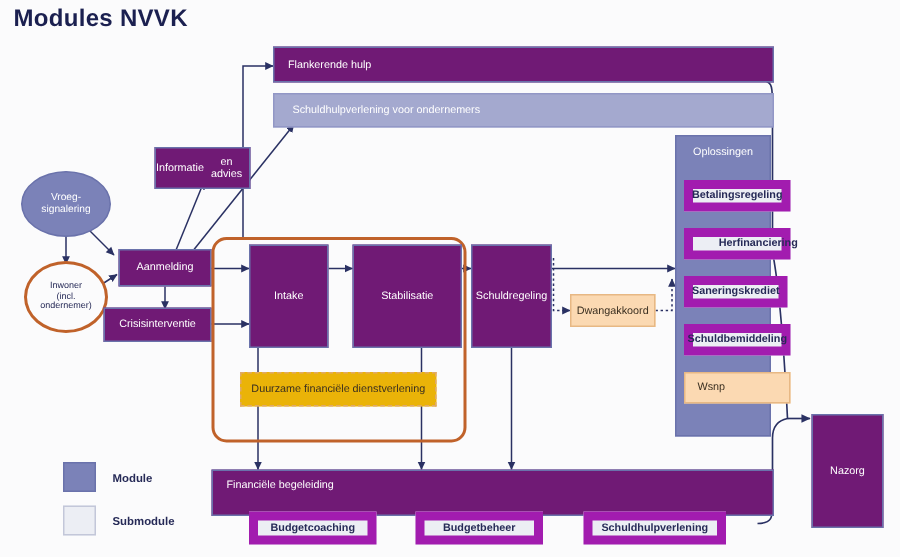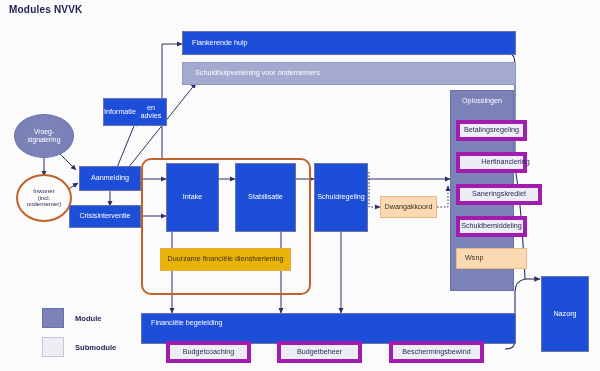--- a/index.html
+++ b/index.html
@@ -8,29 +8,29 @@
     background:#fbfbfc;
     font-family:"Liberation Sans", sans-serif;
     overflow:hidden;
     position:relative;
   }
   #stage{position:absolute;inset:0;width:600px;height:371px;}
   #svg-layer{position:absolute;left:0;top:0;width:600px;height:371px;pointer-events:none;}
 
   .node{position:absolute;box-sizing:border-box;display:flex;align-items:center;justify-content:center;text-align:center;line-height:1.15;}
 
-  .module{background:#1d4ed8;color:#ffffff;border:1px solid #6a72ab;font-size:7.2px;}
+  .module{background:#701a75;color:#ffffff;border:1px solid #6a72ab;font-size:7.2px;}
   .module-light{background:#a4a9cf;color:#ffffff;border:1px solid #9297c6;font-size:7.2px;}
-  .submodule{background:#eceef4;color:#262a57;border:4px solid #a21caf;font-size:7.2px;}
+  .submodule{background:#eceef4;color:#262a57;border:6px solid #a21caf;font-size:7.2px;font-weight:bold;}
   .orange-box{background:#fbd9b2;color:#3a2f20;border:1px solid #e7b884;font-size:7.2px;}
   .orange-box-dash{background:#eab308;color:#3a2f20;border:1px dashed #e0a96a;font-size:7.2px;}
 
   .bar-label{justify-content:flex-start;padding-left:9px;text-align:left;}
 
-  #title{position:absolute;left:9px;top:4px;font-size:10px;font-weight:bold;color:#1b2050;letter-spacing:.2px;}
+  #title{position:absolute;left:9px;top:4px;font-size:16px;font-weight:bold;color:#1b2050;letter-spacing:.2px;}
 
   
   .circ{position:absolute;border-radius:50%;display:flex;align-items:center;justify-content:center;text-align:center;line-height:1.15;box-sizing:border-box;}
   #vroeg{background:#7b82b8;color:#fff;border:1px solid #6a72ab;font-size:6.8px;}
   #inwoner{background:#fbfbfc;color:#262a57;border:2.2px solid #c0622a;font-size:6px;}
 
   
   #orange-container{position:absolute;border:2.2px solid #c0622a;border-radius:10px;background:transparent;}
 
   
@@ -138,21 +138,21 @@
   <div class="node module" style="left:69px;top:205px;width:72px;height:23px;">
     <span>Crisisinterventie</span>
   </div>
 
   <div id="orange-container" style="left:141px;top:158px;width:166px;height:133px;"></div>
 
   <div class="node module" style="left:166px;top:163px;width:53px;height:69px;">
     <span>Intake</span>
   </div>
 
-  <div class="node module" style="left:235px;top:163px;width:61px;height:69px;">
+  <div class="node module" style="left:235px;top:163px;width:73px;height:69px;">
     <span>Stabilisatie</span>
   </div>
 
   <div class="node orange-box-dash" style="left:160px;top:248px;width:131px;height:23px;">
     <span>Duurzame financiële dienstverlening</span>
   </div>
 
   <div class="node module" style="left:314px;top:163px;width:54px;height:69px;">
     <span>Schuldregeling</span>
   </div>
@@ -164,21 +164,21 @@
   <div id="oplossingen" style="left:450px;top:90px;width:62px;height:199px;">
     <div id="oplossingen-title">Oplossingen</div>
   </div>
 
   <div class="node submodule" style="left:456px;top:120px;width:71px;height:21px;">
     <span>Betalingsregeling</span>
   </div>
   <div class="node submodule" style="left:456px;top:152px;width:71px;height:21px;padding-left:28px;">
     <span>Herfinanciering</span>
   </div>
-  <div class="node submodule" style="left:456px;top:184px;width:86px;height:21px;">
+  <div class="node submodule" style="left:456px;top:184px;width:69px;height:21px;">
     <span>Saneringskrediet</span>
   </div>
   <div class="node submodule" style="left:456px;top:216px;width:71px;height:21px;">
     <span>Schuldbemiddeling</span>
   </div>
   <div class="node orange-box" style="left:456px;top:248px;width:71px;height:21px;justify-content:flex-start;padding-left:8px;">
     <span>Wsnp</span>
   </div>
 
   <div class="node module" style="left:541px;top:276px;width:48px;height:76px;">
@@ -189,21 +189,21 @@
     <span>Financiële begeleiding</span>
   </div>
 
   <div class="node submodule" style="left:166px;top:341px;width:85px;height:22px;">
     <span>Budgetcoaching</span>
   </div>
   <div class="node submodule" style="left:277px;top:341px;width:85px;height:22px;">
     <span>Budgetbeheer</span>
   </div>
   <div class="node submodule" style="left:389px;top:341px;width:95px;height:22px;">
-    <span>Beschermingsbewind</span>
+    <span>Schuldhulpverlening</span>
   </div>
 
   <div id="legend">
     <div class="legend-row">
       <div class="legend-swatch sw-module"></div>
       <div class="legend-label">Module</div>
     </div>
     <div class="legend-row">
       <div class="legend-swatch sw-sub"></div>
       <div class="legend-label">Submodule</div>

